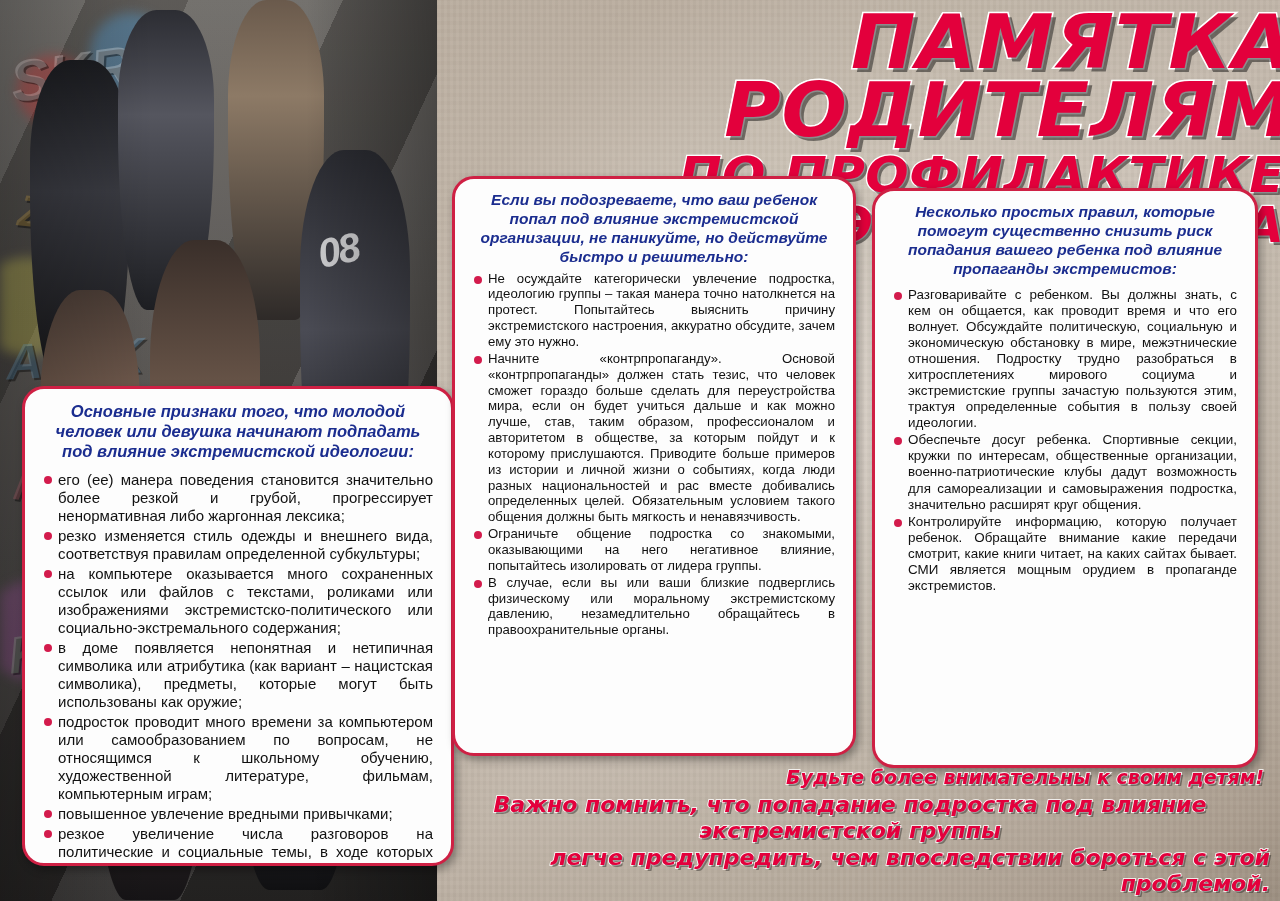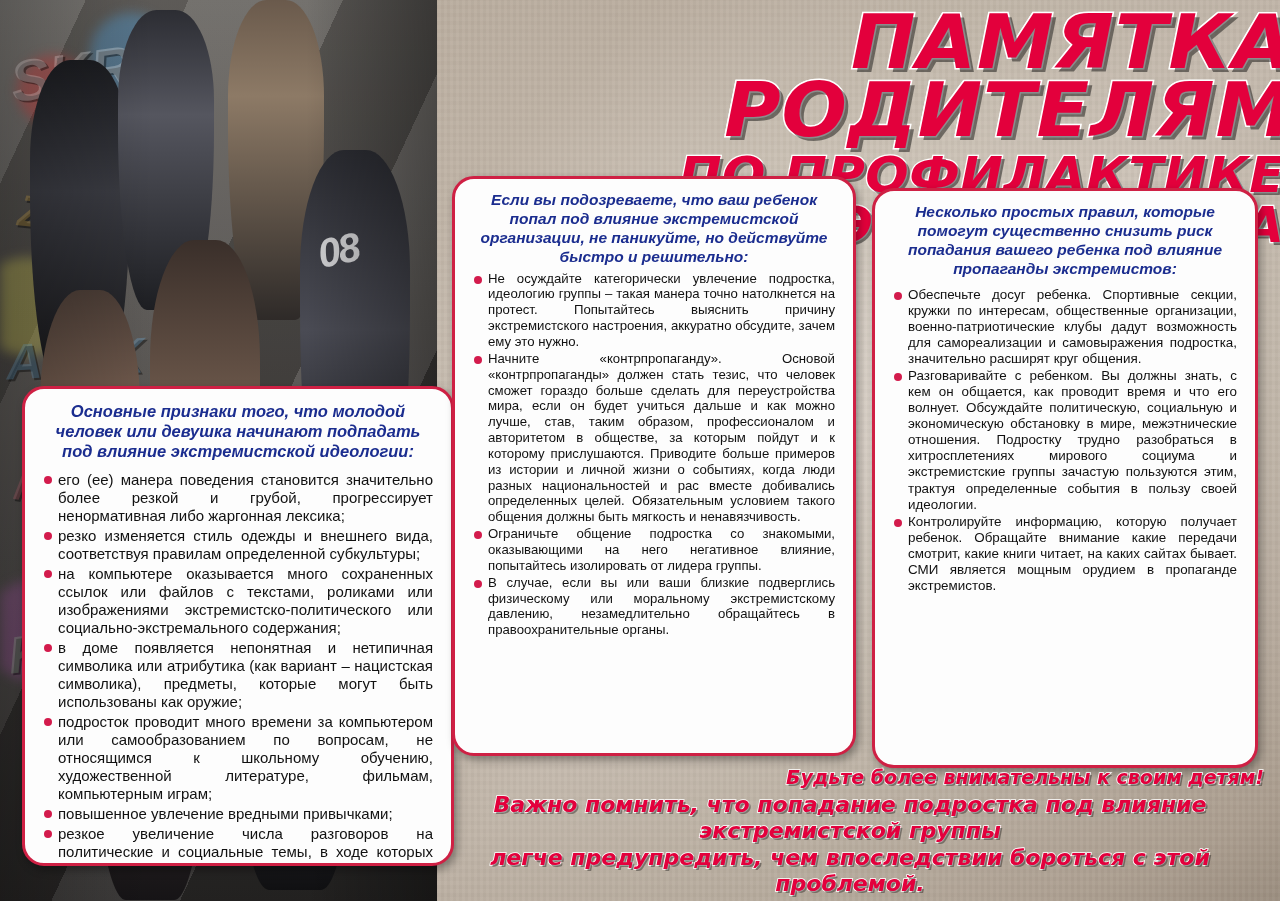--- a/index.html
+++ b/index.html
@@ -251,21 +251,21 @@
     font-weight: bold;
     font-style: italic;
     color: #e3003c;
     -webkit-text-stroke: 1.6px #ffffff;
     paint-order: stroke fill;
     text-shadow: 2px 2px 0 rgba(0,0,0,.35);
     line-height: 1.2;
   }
   .footer-line1 { font-size: 19px; text-align: right; padding-right: 6px; }
   .footer-line2 { font-size: 22px; margin-top: 3px; }
-  .footer-line3 { font-size: 22px; }
+  .footer-line3 { font-size: 22px; text-align: right; }
 </style>
 </head>
 <body>
 
 <div class="poster">
 
   <div class="bg-texture"></div>
   <div class="bg-vignette"></div>
 
   <div class="photo">
@@ -314,22 +314,22 @@
       <li>Не осуждайте категорически увлечение подростка, идеологию группы – такая манера точно натолкнется на протест. Попытайтесь выяснить причину экстремистского настроения, аккуратно обсудите, зачем ему это нужно.</li>
       <li>Начните «контрпропаганду». Основой «контрпропаганды» должен стать тезис, что человек сможет гораздо больше сделать для переустройства мира, если он будет учиться дальше и как можно лучше, став, таким образом, профессионалом и авторитетом в обществе, за которым пойдут и к которому прислушаются. Приводите больше примеров из истории и личной жизни о событиях, когда люди разных национальностей и рас вместе добивались определенных целей. Обязательным условием такого общения должны быть мягкость и ненавязчивость.</li>
       <li>Ограничьте общение подростка со знакомыми, оказывающими на него негативное влияние, попытайтесь изолировать от лидера группы.</li>
       <li>В случае, если вы или ваши близкие подверглись физическому или моральному экстремистскому давлению, незамедлительно обращайтесь в правоохранительные органы.</li>
     </ul>
   </div>
 
   <div class="panel" id="panel-rules">
     <h2 class="panel-title">Несколько простых правил, которые помогут существенно снизить риск попадания вашего ребенка под влияние пропаганды экстремистов:</h2>
     <ul class="items">
+      <li>Разговаривайте с ребенком. Вы должны знать, с кем он общается, как проводит время и что его волнует. Обсуждайте политическую, социальную и экономическую обстановку в мире, межэтнические отношения. Подростку трудно разобраться в хитросплетениях мирового социума и экстремистские группы зачастую пользуются этим, трактуя определенные события в пользу своей идеологии.</li>
       <li>Обеспечьте досуг ребенка. Спортивные секции, кружки по интересам, общественные организации, военно-патриотические клубы дадут возможность для самореализации и самовыражения подростка, значительно расширят круг общения.</li>
-      <li>Разговаривайте с ребенком. Вы должны знать, с кем он общается, как проводит время и что его волнует. Обсуждайте политическую, социальную и экономическую обстановку в мире, межэтнические отношения. Подростку трудно разобраться в хитросплетениях мирового социума и экстремистские группы зачастую пользуются этим, трактуя определенные события в пользу своей идеологии.</li>
       <li>Контролируйте информацию, которую получает ребенок. Обращайте внимание какие передачи смотрит, какие книги читает, на каких сайтах бывает. СМИ является мощным орудием в пропаганде экстремистов.</li>
     </ul>
   </div>
 
   <div class="footer">
     <div class="footer-line1">Будьте более внимательны к своим детям!</div>
     <div class="footer-line2">Важно помнить, что попадание подростка под влияние экстремистской группы</div>
     <div class="footer-line3">легче предупредить, чем впоследствии бороться с этой проблемой.</div>
   </div>
 

